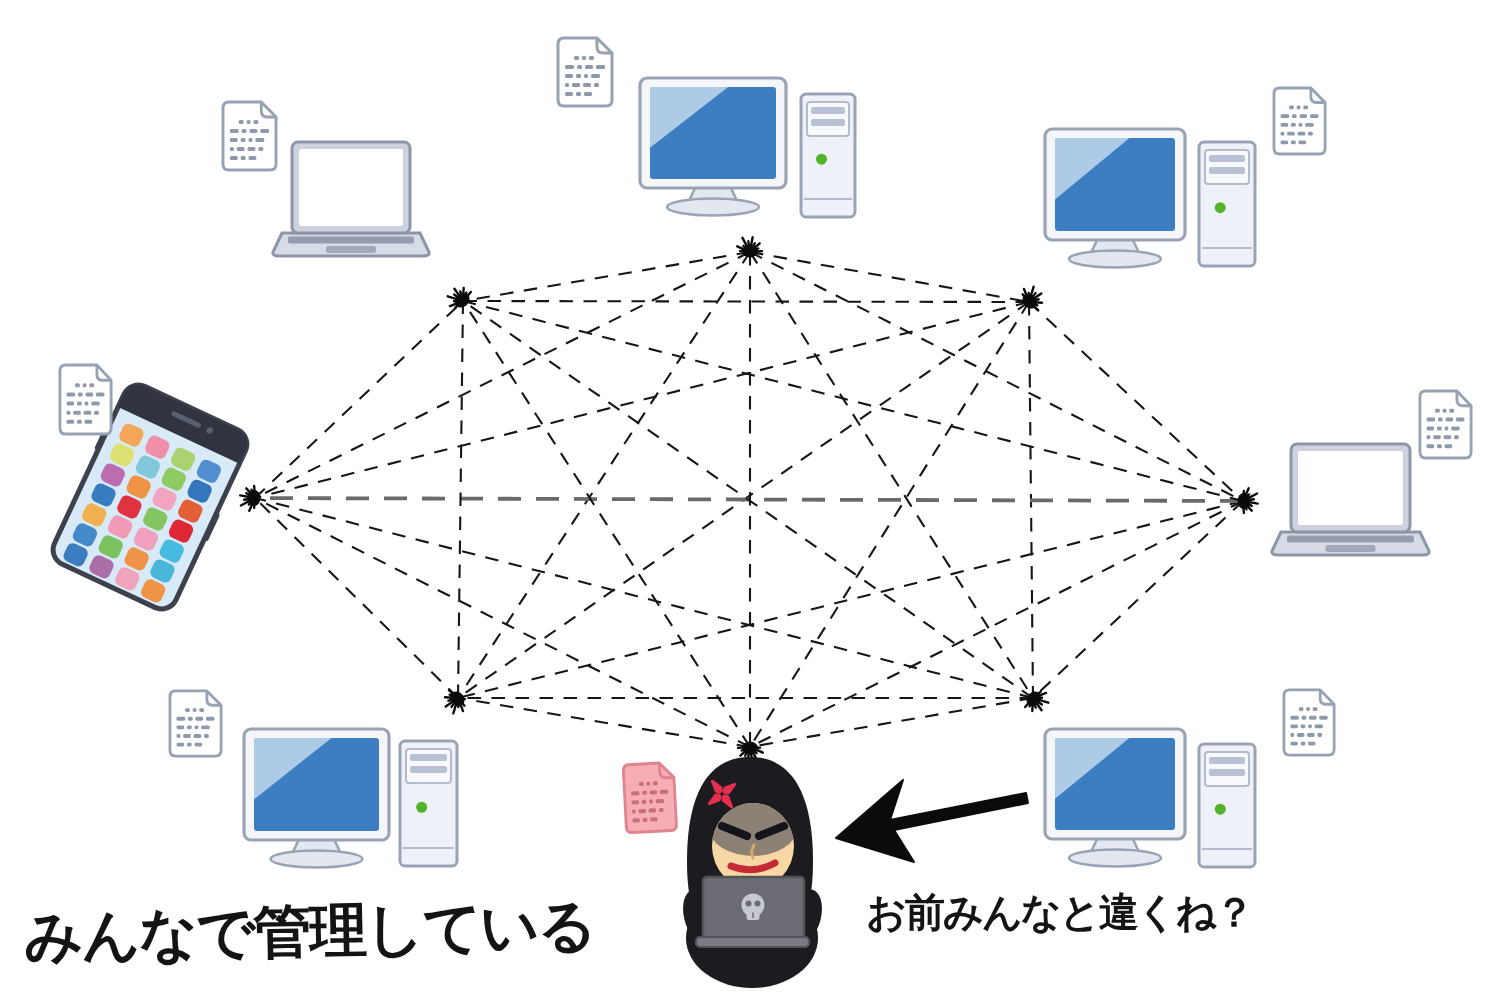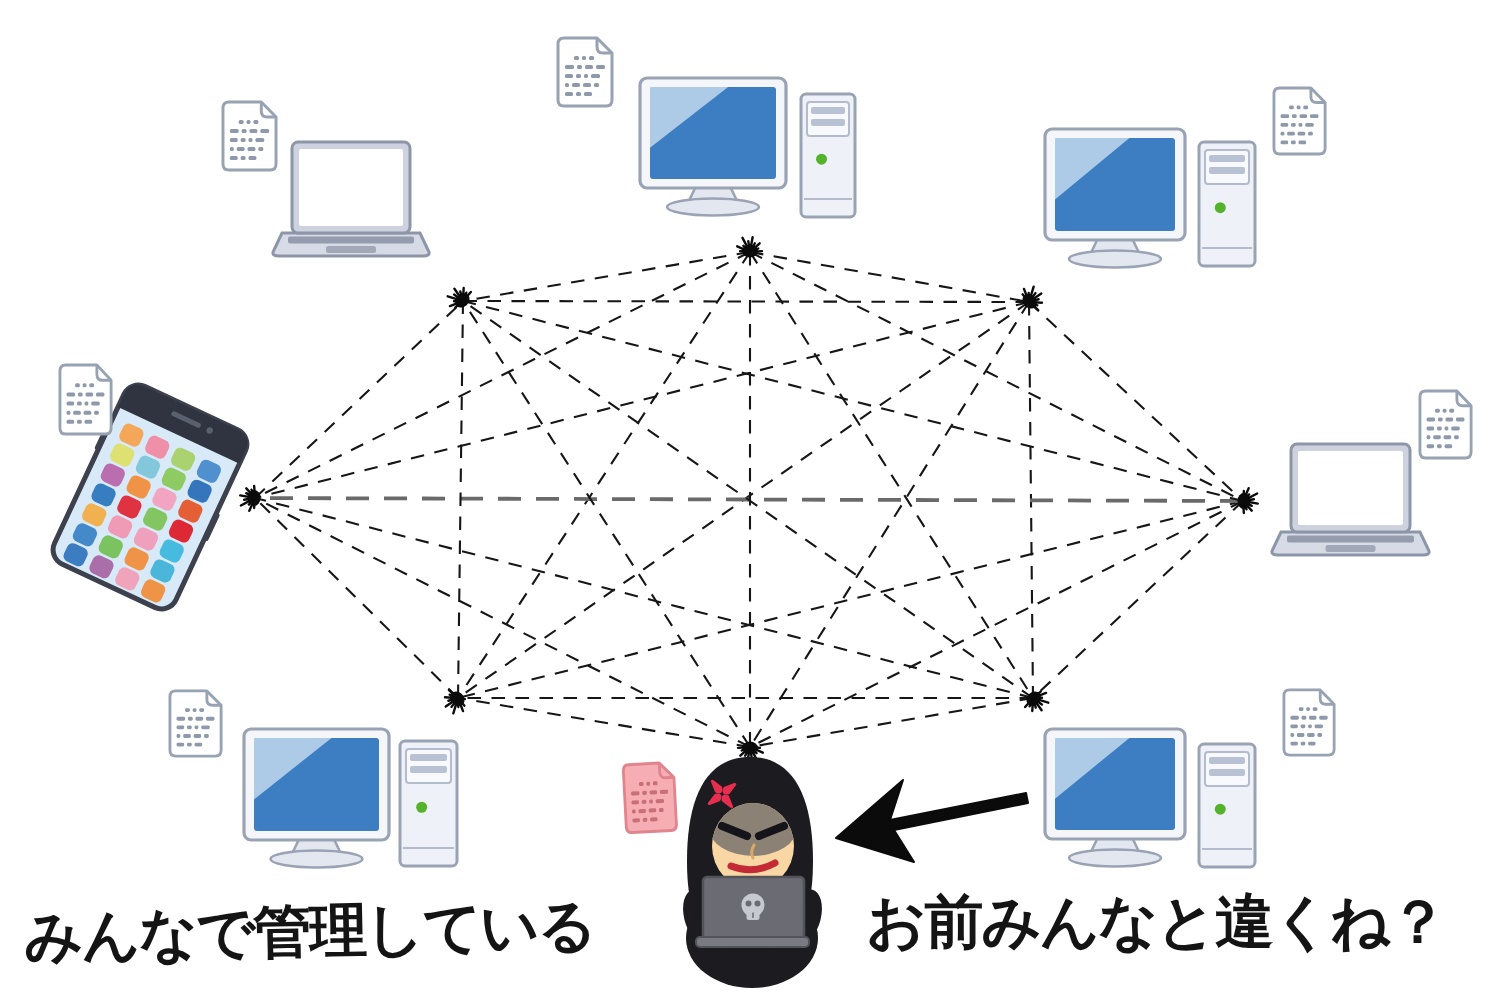--- a/index.html
+++ b/index.html
@@ -19,21 +19,21 @@
     line-height:1;
     letter-spacing:-2px;
   }
   .caption-left{
     left:24px;top:902px;
     font-size:58px;
     transform:rotate(-1.2deg);
   }
   .caption-right{
     left:866px;top:892px;
-    font-size:59px;
+    font-size:40px;
   }
 </style>
 </head>
 <body>
 
 <div class="stage">
   <svg width="1500" height="1000" viewBox="0 0 1500 1000">
       <defs>
         <clipPath id="faceclip">
           <ellipse cx="753" cy="846" rx="41" ry="43"></ellipse>

